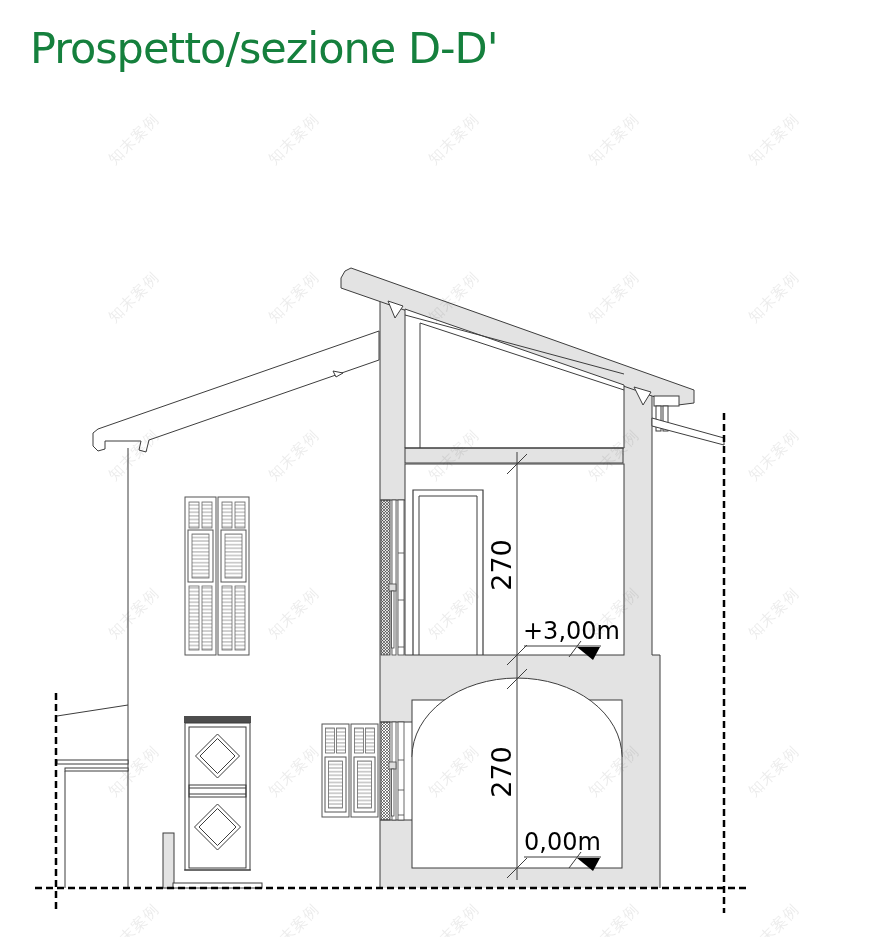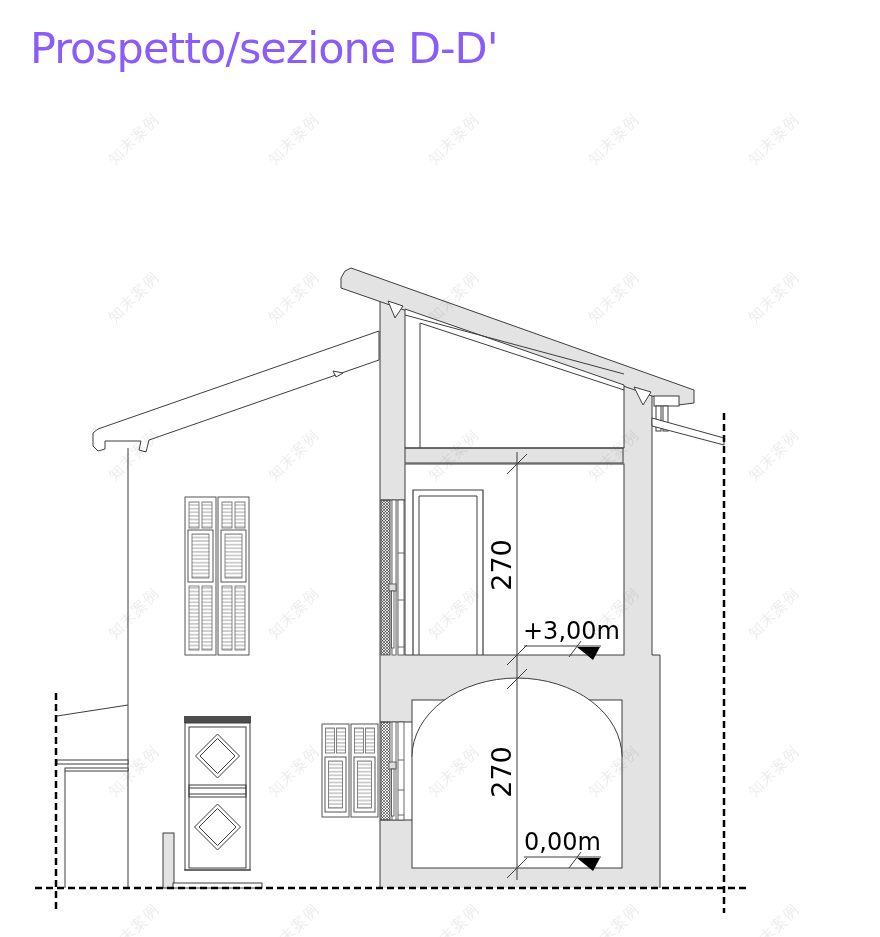--- a/index.html
+++ b/index.html
@@ -1,18 +1,18 @@
 <!DOCTYPE html>
 <html><head>
 <meta charset="utf-8">
 <style>
   html,body{margin:0;padding:0;background:#fff;}
   .canvas{position:relative;width:880px;height:937px;background:#fff;overflow:hidden;
           font-family:"DejaVu Sans","Liberation Sans",sans-serif;}
-  .title-block{position:absolute;left:30px;top:20px;color:#8b5cf6;font-size:43px;line-height:57px;
+  .title-block{position:absolute;left:30px;top:20px;color:#15803d;font-size:43px;line-height:57px;
                letter-spacing:-1px;white-space:nowrap;}
   svg{position:absolute;left:0;top:0;}
   #watermark-layer{position:absolute;left:0;top:0;width:880px;height:937px;pointer-events:none;}
   .wm{position:absolute;transform:rotate(-45deg);font-size:15px;color:rgba(40,40,40,0.09);
       white-space:nowrap;letter-spacing:1px;}
 </style>
 </head>
 <body>
 
 <div class="canvas">

